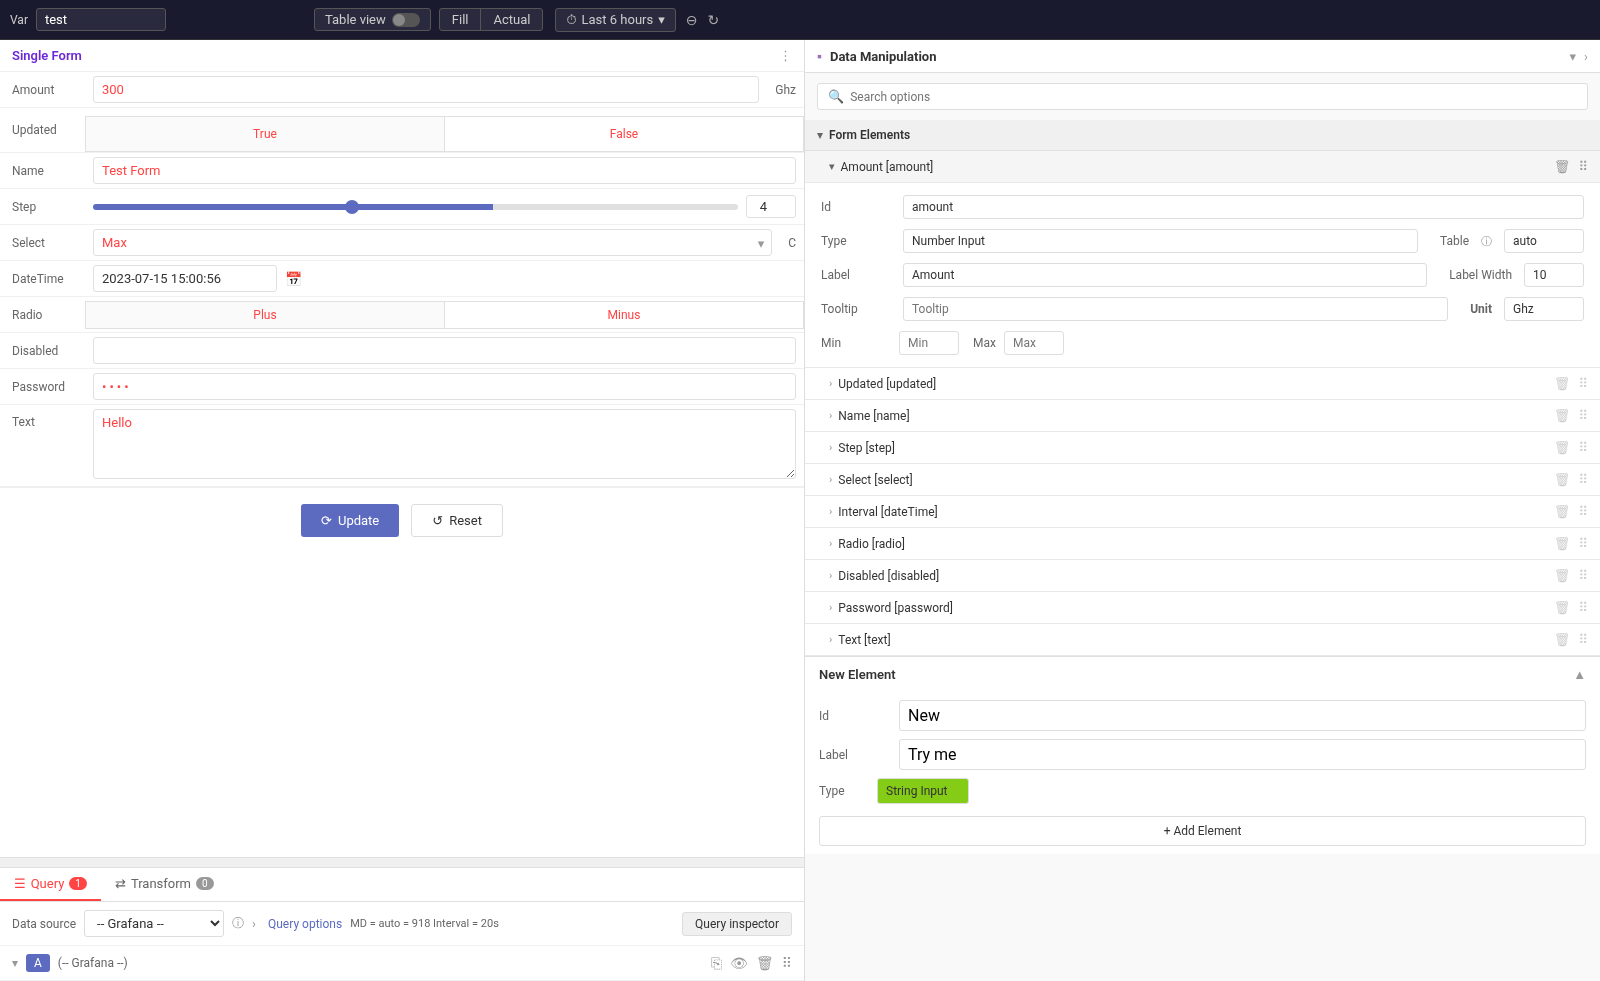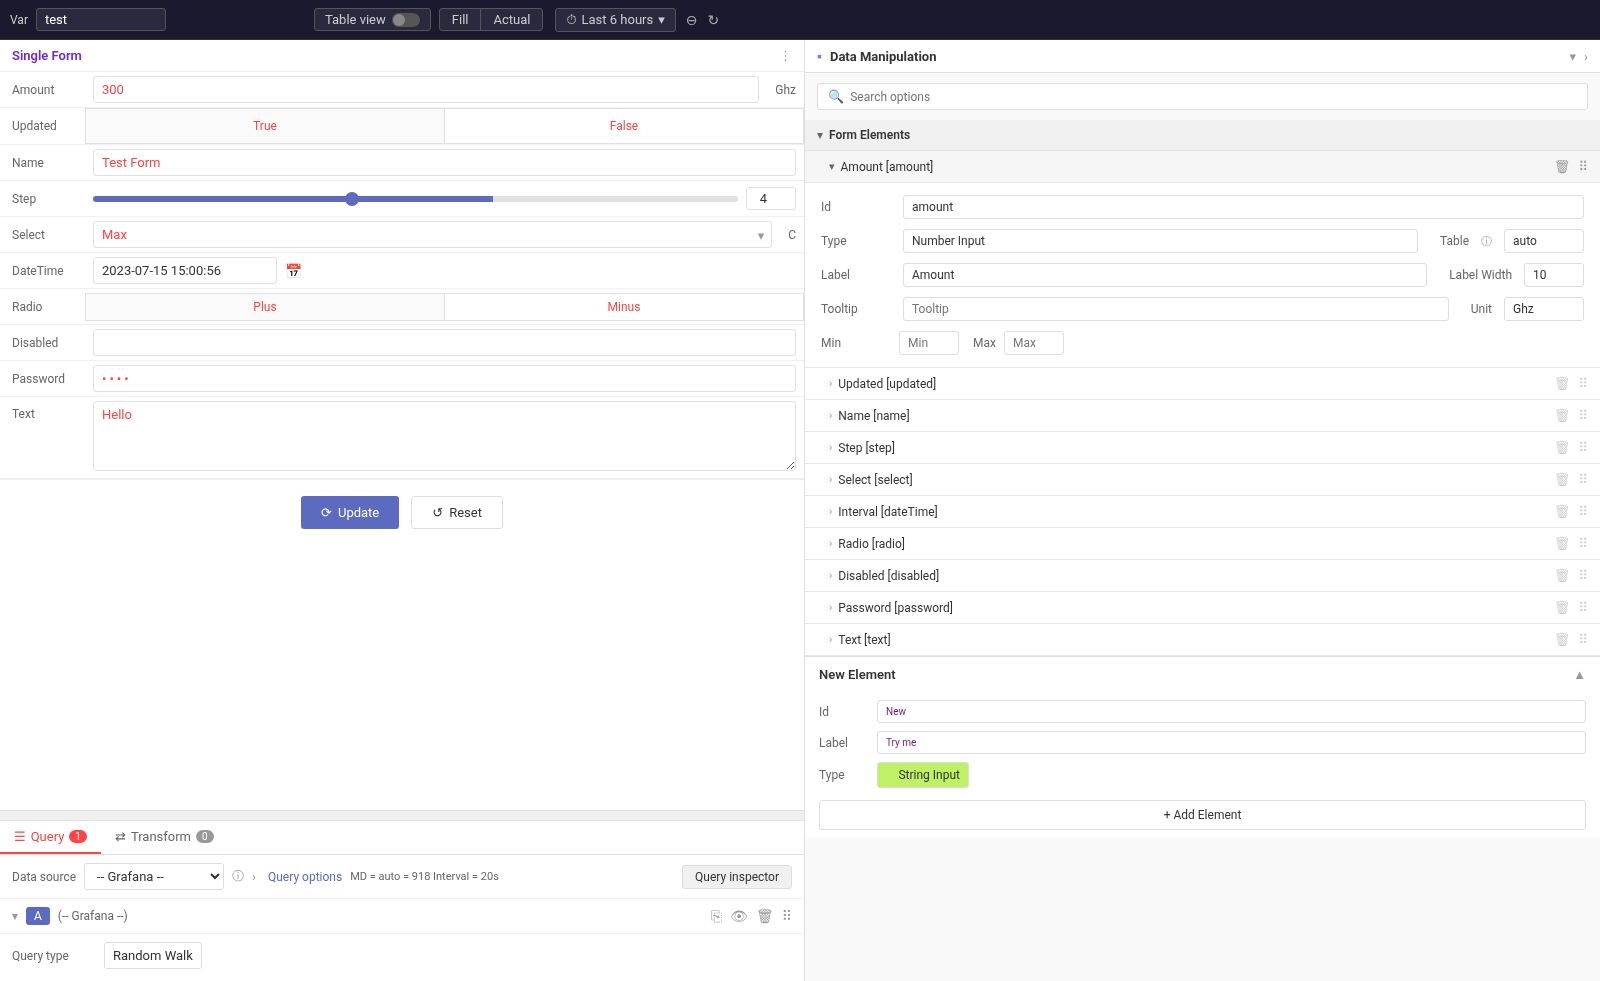--- a/index.html
+++ b/index.html
@@ -62,21 +62,21 @@
     .form-input {
       width: 100%; border: 1px solid #e0e0e0; border-radius: 3px; padding: 5px 8px;
       color: #f44; font-size: 13px; background: #fff;
     }
     .unit-label { padding: 0 8px; color: #666; font-size: 12px; }
 
     
     .bool-toggle { display: flex; flex: 1; }
     .bool-option {
       flex: 1; text-align: center; padding: 10px; border: 1px solid #e0e0e0;
-      cursor: pointer; font-size: 12px;
+      cursor: pointer; font-size: 12px; margin-top: 8px;
     }
     .bool-true { color: #f44; border-right: none; background: #fafafa; }
     .bool-false { color: #f44; }
 
     
     .form-select {
       width: 100%; border: 1px solid #e0e0e0; border-radius: 3px; padding: 5px 8px;
       color: #f44; font-size: 13px; background: #fff; appearance: none; cursor: pointer;
     }
     .select-wrapper { flex: 1; position: relative; padding: 4px 8px; }
@@ -261,25 +261,25 @@
     .new-element-header {
       display: flex; align-items: center; justify-content: space-between;
       padding: 10px 14px; font-size: 13px; font-weight: 600; color: #333;
     }
     .new-element-collapse { color: #999; cursor: pointer; }
     .new-element-form { padding: 8px 14px; display: flex; flex-direction: column; gap: 8px; }
     .ne-row { display: flex; align-items: center; gap: 8px; }
     .ne-label { color: #666; font-size: 12px; width: 50px; flex-shrink: 0; }
     .ne-input {
       flex: 1; border: 1px solid #ddd; border-radius: 3px; padding: 5px 8px;
-      font-size: 10px; color: #701a75; background: #fff;
+      font-size: 16px; color: #000000; background: #fff; margin-left: 22px;
     }
     .ne-select {
       flex: 1; border: 1px solid #ddd; border-radius: 3px; padding: 5px 8px;
-      font-size: 12px; color: #333; background: #bef264; appearance: none; cursor: pointer; text-align: right;
+      font-size: 12px; color: #333; background: #84cc16; appearance: none; cursor: pointer;
     }
     .add-element-btn {
       display: flex; align-items: center; justify-content: center; gap: 6px;
       width: 100%; background: transparent; border: 1px solid #ddd; border-radius: 3px;
       padding: 7px; font-size: 12px; color: #333; cursor: pointer; margin-top: 4px;
     }
 
     
     ::-webkit-scrollbar { width: 6px; }
     ::-webkit-scrollbar-track { background: #f0f0f0; }
@@ -449,28 +449,20 @@
         <span class="query-letter">A</span>
         <span class="query-datasource-label">(-- Grafana --)</span>
         <div class="query-row-actions">
           <span class="query-row-action">⎘</span>
           <span class="query-row-action">👁</span>
           <span class="query-row-action">🗑</span>
           <span class="query-row-action">⠿</span>
         </div>
       </div>
 
-      <div class="query-type-row">
-        <span class="query-type-label">Query type</span>
-        <div style="position:relative; flex:1;">
-          <select class="query-type-select">
-            <option>Random Walk</option>
-          </select>
-        </div>
-      </div>
     </div>
   </div>
 
   <div class="right-panel">
 
     <div class="right-header">
       <span class="right-panel-icon">▪</span>
       <span class="right-panel-title">Data Manipulation</span>
       <div class="right-header-spacer"></div>
       <span class="right-header-arrow">▾</span>
@@ -524,21 +516,21 @@
           <div class="prop-row">
             <span class="prop-label">Label</span>
             <input class="prop-input" type="text" value="Amount" style="flex: 1 1 0%;">
             <span class="prop-label" style="width:auto; margin-left:10px;">Label Width</span>
             <input class="prop-input label-width-input" type="text" value="10" style="">
           </div>
 
           <div class="prop-row">
             <span class="prop-label">Tooltip</span>
             <input class="prop-input" type="text" placeholder="Tooltip" style="flex: 1 1 0%;">
-            <span class="prop-label" style="width:auto; margin-left:10px;">Unit</span>
+            <span class="prop-label" style="width:auto; margin-left:10px;font-weight:bold;">Unit</span>
             <input class="prop-input" type="text" value="Ghz" style="width: 80px;">
           </div>
 
           <div class="prop-row min-max-row">
             <span class="prop-label">Min</span>
             <input class="prop-input min-input" type="text" placeholder="Min" style="">
             <span class="prop-label" style="width:auto; margin-left:6px;">Max</span>
             <input class="prop-input max-input" type="text" placeholder="Max" style="">
           </div>
         </div>

